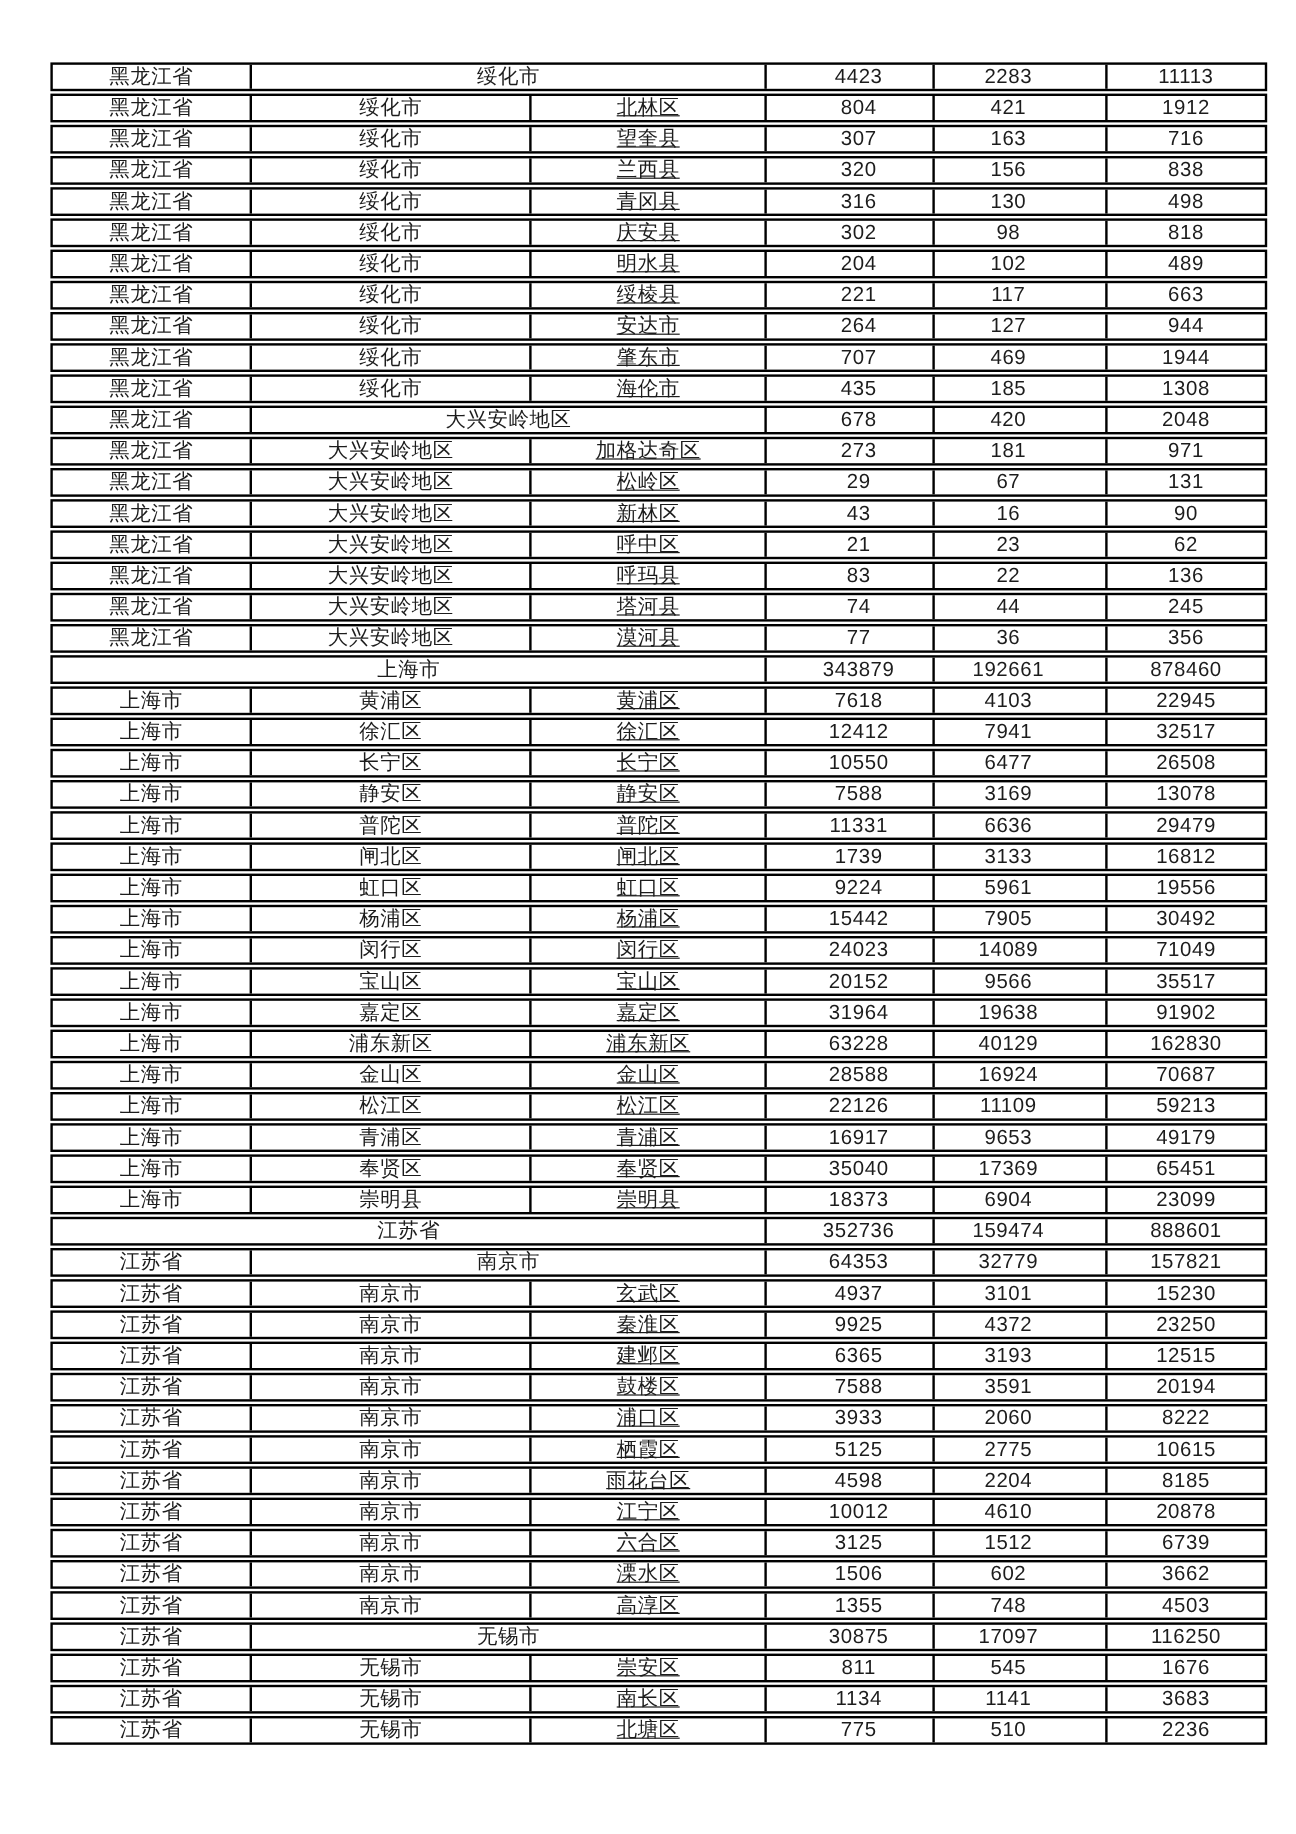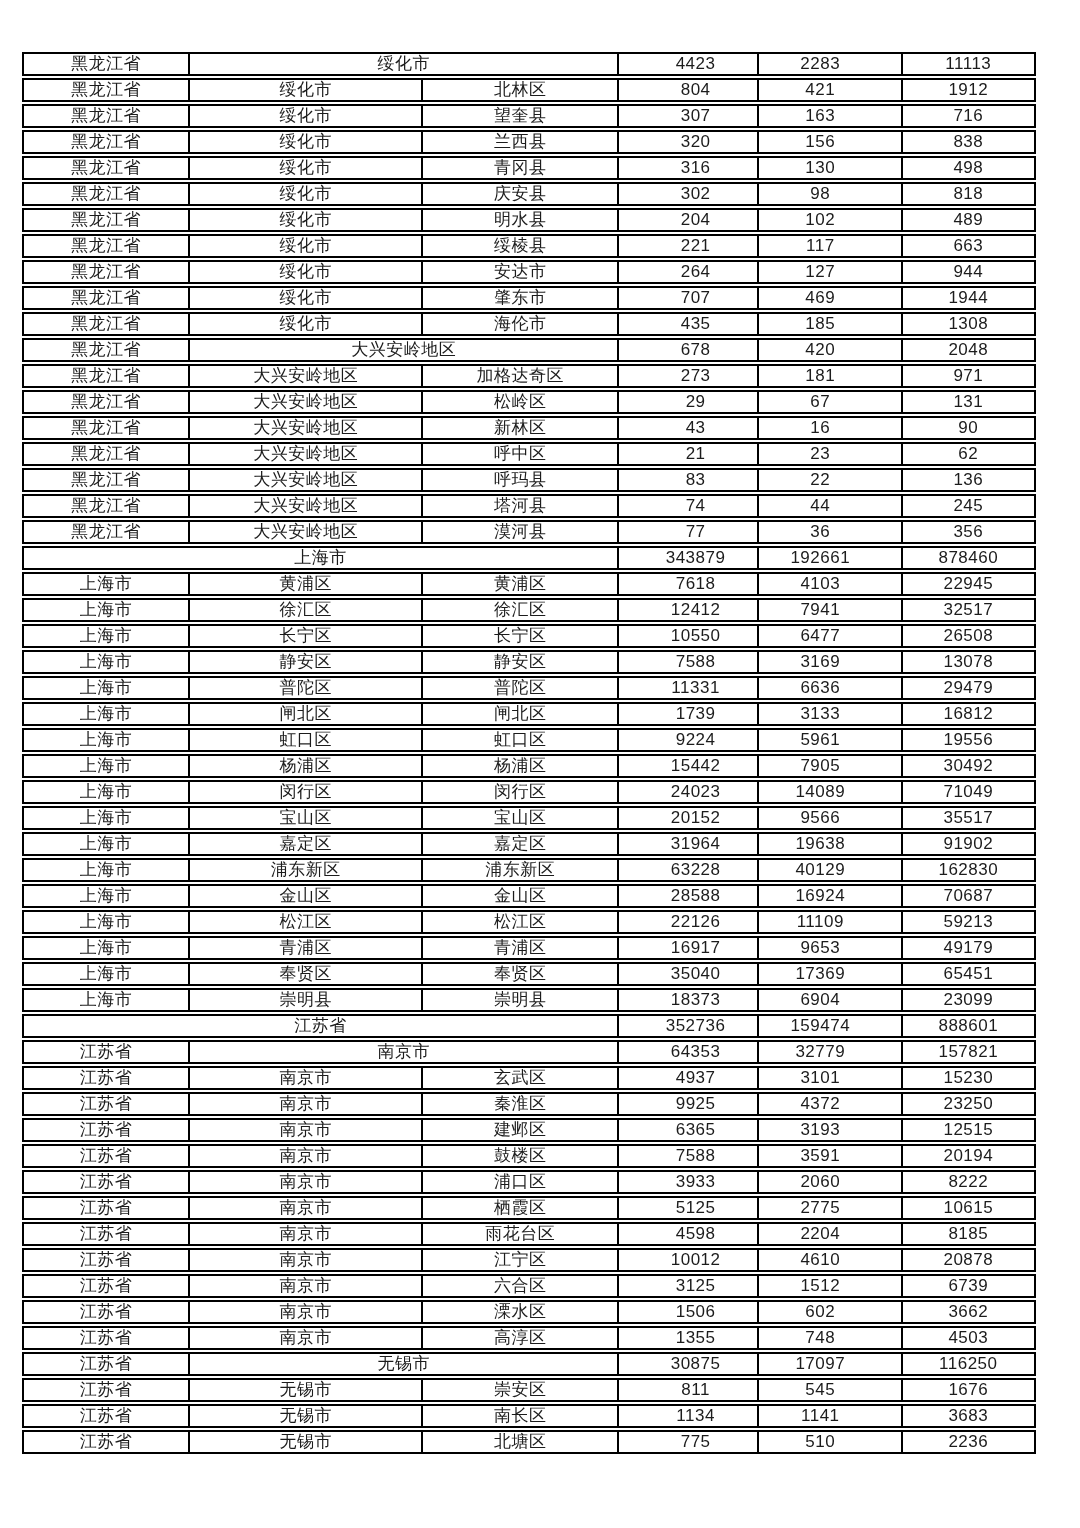--- a/index.html
+++ b/index.html
@@ -9,21 +9,21 @@
   }
   body {
     width: 1080px;
     height: 1528px;
     position: relative;
     font-family: "Liberation Sans", "DejaVu Sans", sans-serif;
     overflow: hidden;
   }
   .table {
     position: absolute;
-    left: 22px;
+    left: 42px;
     top: 52px;
   }
   .row {
     display: flex;
     box-sizing: border-box;
     width: 1014px;
     height: 24px;
     border: 2px solid #000000;
     margin-bottom: 2px;
     background: #ffffff;
@@ -38,21 +38,21 @@
     color: #1c1c1c;
     white-space: nowrap;
     overflow: hidden;
     letter-spacing: 0.5px;
   }
   .cell + .cell {
     border-left: 2px solid #000000;
   }
   .c1  { width: 170px; }
   .c2  { width: 239px; }
-  .c3  { width: 201px; }
+  .c3  { width: 201px; text-decoration: underline; }
   .sp2 { width: 442px; }
   .sp3 { width: 614px; }
   .n1  { width: 127px; padding-left: 15px; }
   .n2  { width: 127px; }
   .n3  { width: 136px; margin-left: 19px; }
 </style>
 </head>
 <body>
 
 <div class="table">

